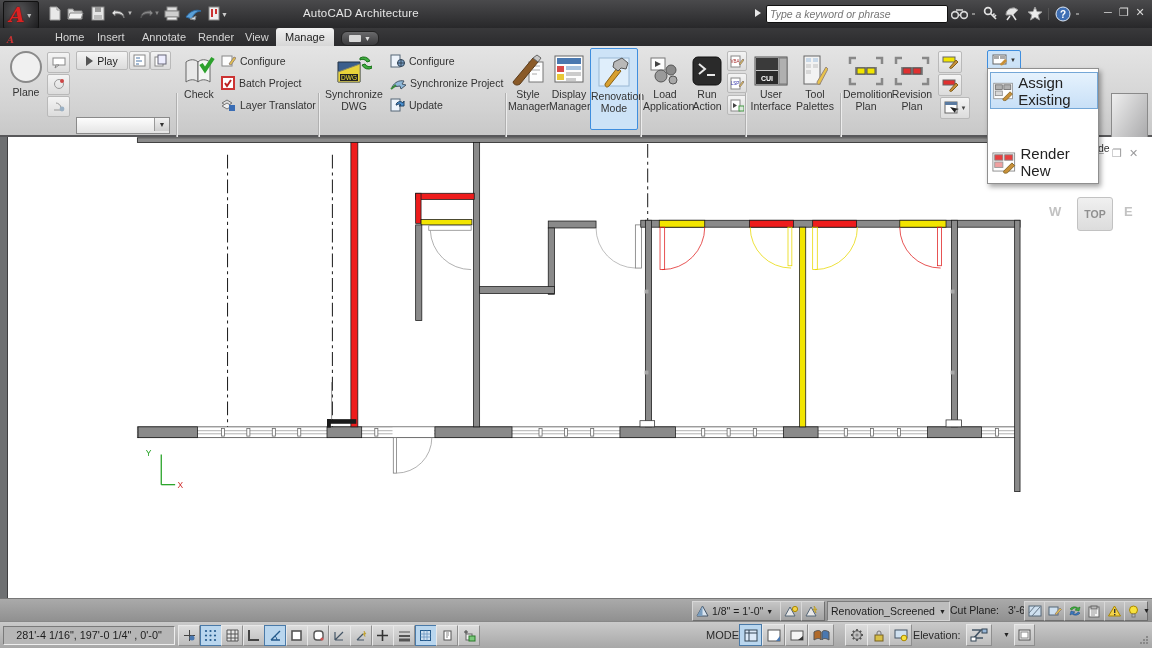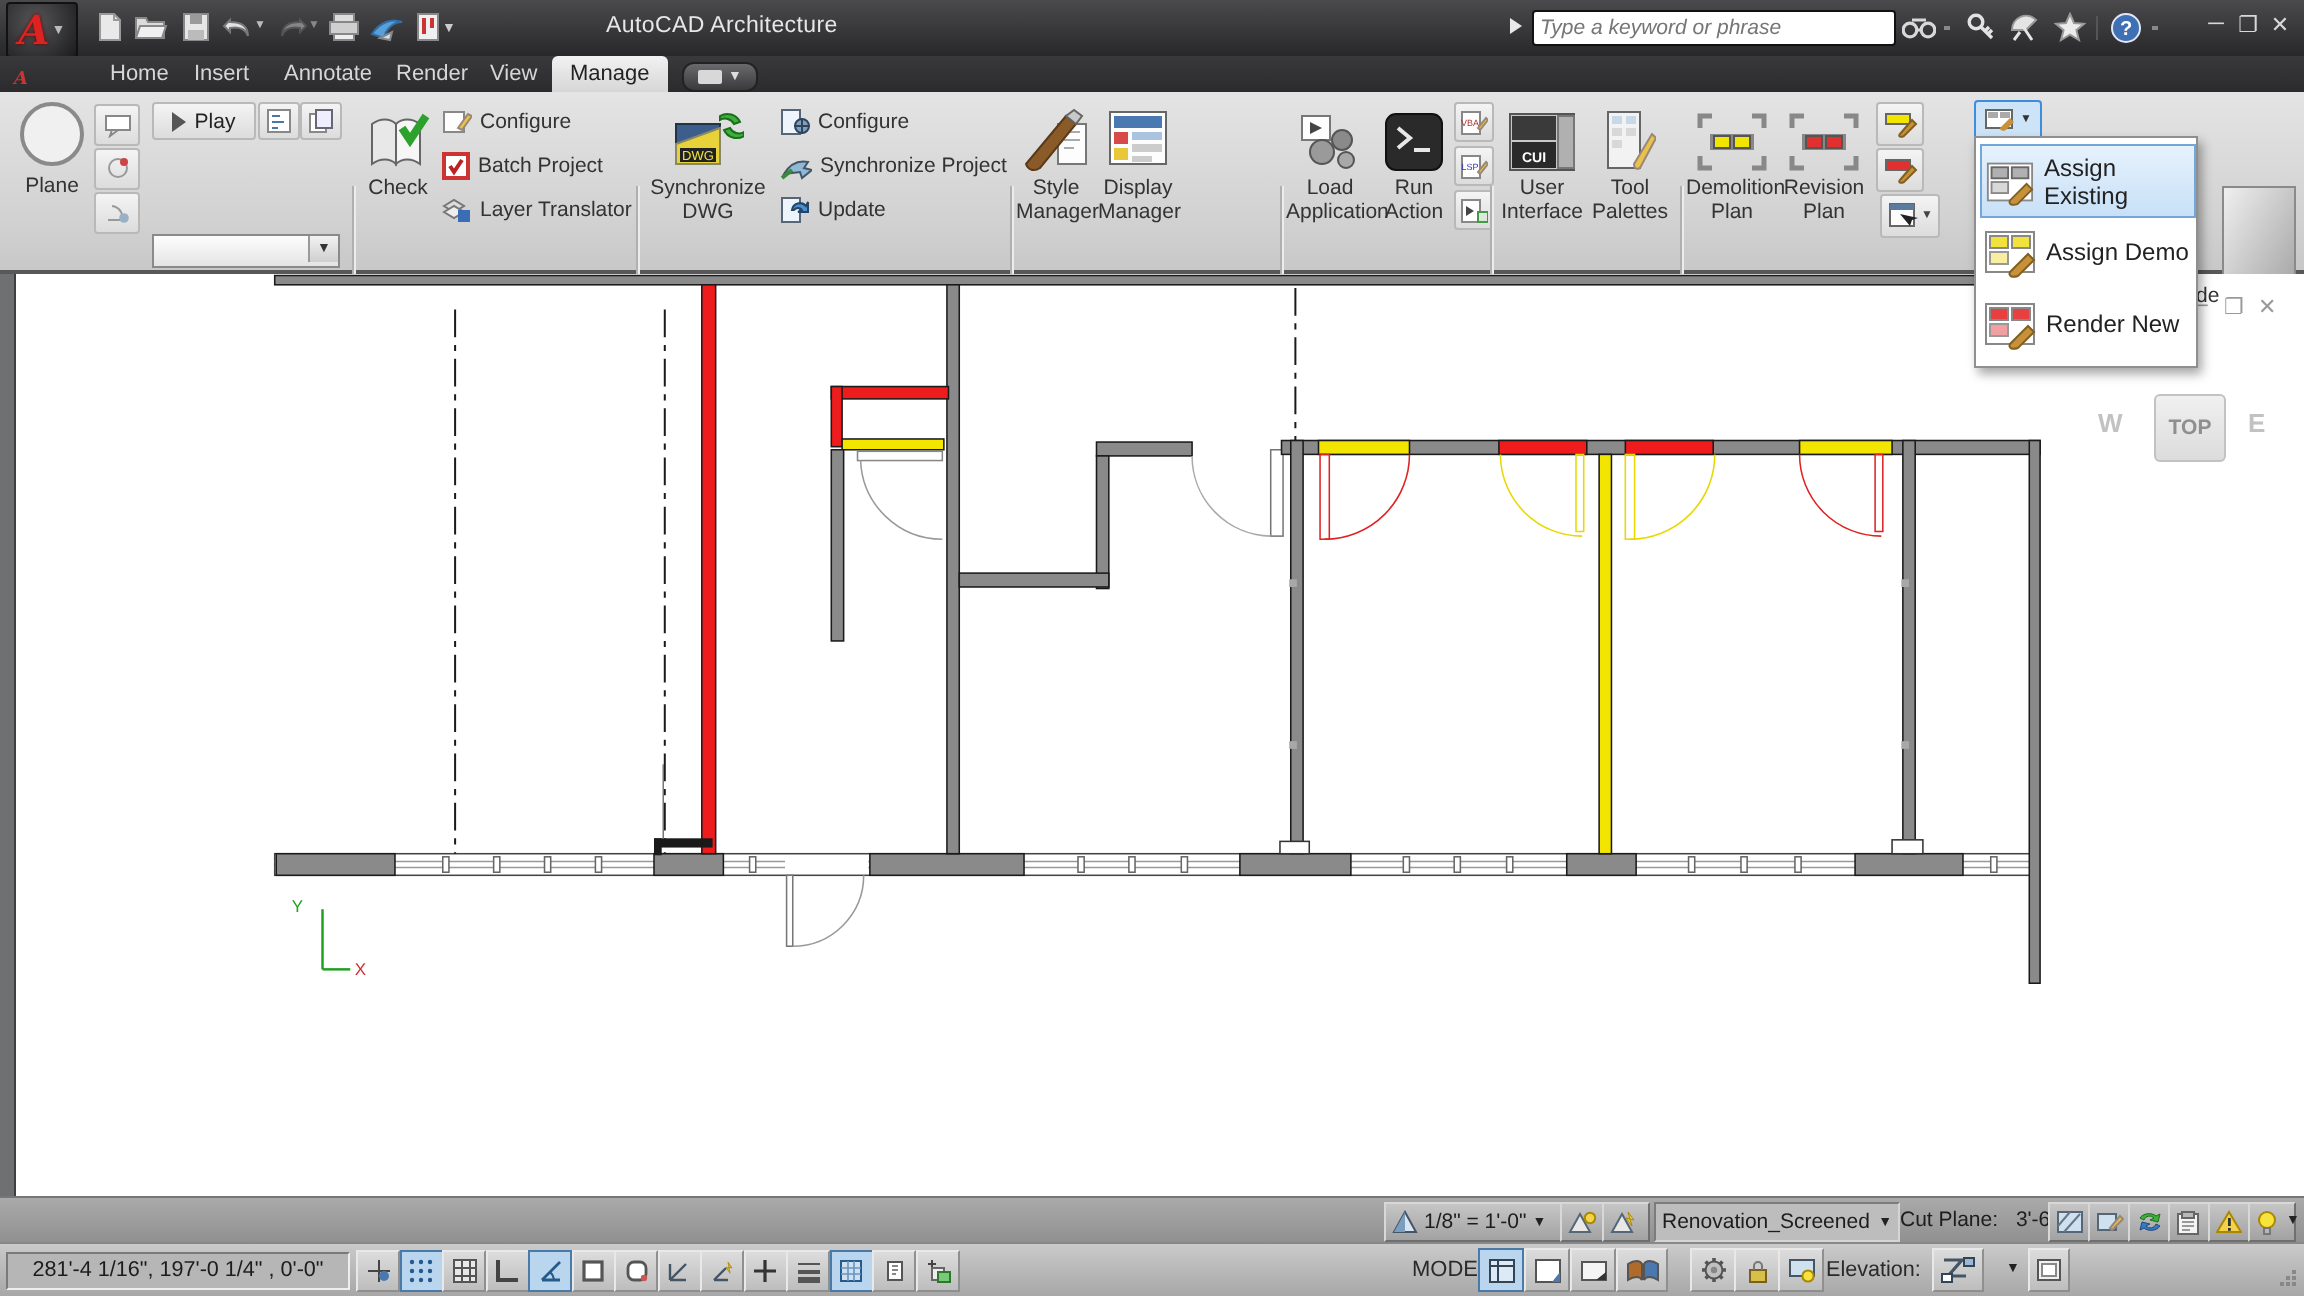--- a/index.html
+++ b/index.html
@@ -39,21 +39,21 @@
   .rowitem{display:flex;align-items:center;gap:4px;font-size:10.5px;color:#333;height:18px;}
   .smallbtn{border:1px solid #b9b9b9;border-radius:2px;background:linear-gradient(#f4f4f4,#dcdcdc);display:flex;align-items:center;justify-content:center;}
   .hl{border:1px solid #3f8ede !important;background:#cde3f7 !important;}
   #combo{left:76px;top:71px;width:92px;height:15px;background:linear-gradient(#fdfdfd,#e4e4e4);border:1px solid #8a8a8a;}
   #combo .dd{position:absolute;right:0;top:0;width:14px;height:13px;border-left:1px solid #9a9a9a;background:linear-gradient(#f2f2f2,#cfcfcf);text-align:center;font-size:7px;line-height:13px;color:#333;}
 
   
   #assign-menu{left:987px;top:68px;width:110px;height:114px;background:#fff;border:1px solid #8f8f8f;box-shadow:2px 3px 5px rgba(0,0,0,.35);z-index:50;}
   .am-item{position:absolute;left:2px;width:104px;height:35px;display:flex;align-items:center;gap:5px;padding-left:2px;}
   .am-item.sel{background:linear-gradient(#e6f2fd,#c8e0f7);border:1px solid #74a7d7;}
-  .am-label{font-size:12px;color:#222;}
+  .am-label{font-size:15px;color:#222;}
   #redx{left:1044px;top:50px;z-index:5;}
   #close-frag{left:1098px;top:96px;font-size:10.5px;color:#333;z-index:4;}
   #grad-block{left:1111px;top:47px;width:35px;height:86px;background:linear-gradient(120deg,#efefef,#8e8e90);border:1px solid #8a8a8a;}
 
   
   #canvas{left:0;top:137px;width:1152px;height:461px;background:#fff;}
   #canvas-frame{left:0;top:0;width:7px;height:461px;background:#6e7072;border-right:1px solid #3f3f41;}
   #vc-top{left:1077px;top:60px;width:34px;height:32px;background:linear-gradient(#f0f0f0,#dcdcdc);border:1px solid #c2c2c2;border-radius:3px;color:#8f8f8f;font-weight:bold;font-size:10.5px;text-align:center;line-height:32px;}
   .vc-letter{color:#c2c2c2;font-weight:bold;font-size:13px;}
   .dwgbtn{color:#9a9a9c;font-size:11px;font-weight:bold;}
@@ -331,20 +331,30 @@
             <rect x="2" y="2" width="28" height="26" fill="#fdfdfd" stroke="#666"></rect>
             <rect x="4" y="4" width="24" height="6" fill="#4a78b0"></rect>
             <rect x="4" y="12" width="7" height="6" fill="#d84a4a"></rect>
             <rect x="4" y="20" width="7" height="6" fill="#e8c838"></rect>
             <rect x="13" y="12" width="15" height="4" fill="#aac4e0"></rect>
             <rect x="13" y="18" width="15" height="4" fill="#ccc"></rect>
             <rect x="13" y="24" width="10" height="3" fill="#ccc"></rect>
           </svg>
         </div>
       <div>Display Manager</div>
+    </div>
+    <div class="abs bigbtn hl" style="left:590px;top:2px;width:46px;height:80px;border-radius:2px">
+      <div class="ic" style="margin-top:3px">
+          <svg width="34" height="32" viewBox="0 0 34 32">
+            <rect x="2" y="2" width="30" height="28" fill="#dfeefb" stroke="#9ab8d4"></rect>
+            <path d="M8 28 20 12l4 3L12 30c-2 2-4 1-4-2z" fill="#d8a030" stroke="#8a6010"></path>
+            <path d="M17 6l8-4 6 5-2 6-5-1-3 3-5-4z" fill="#b8b8b8" stroke="#555"></path>
+          </svg>
+        </div>
+      <div>Renovation Mode</div>
     </div>
     <div class="abs plabel arrow" style="left:506px;width:134px">Style &amp; Display</div>
     <div class="abs psep" style="left:640px"></div>
 
     <div class="abs bigbtn" style="left:643px;top:4px;width:44px">
       <div class="ic">
           <svg width="32" height="30" viewBox="0 0 32 30">
             <rect x="2" y="2" width="14" height="12" fill="#fdfdfd" stroke="#777"></rect>
             <path d="M6 5l6 3-6 3z" fill="#444"></path>
             <circle cx="12" cy="20" r="6" fill="#9a9a9a" stroke="#555"></circle>
@@ -604,30 +614,20 @@
     <div class="am-item sel" style="top:3px">
       <svg width="26" height="26" viewBox="0 0 26 26">
           <rect x="1" y="3" width="24" height="20" fill="#fff" stroke="#888"></rect>
           <rect x="3" y="5" width="9" height="6" fill="#b0b0b0" stroke="#666"></rect>
           <rect x="14" y="5" width="9" height="6" fill="#b0b0b0" stroke="#666"></rect>
           <rect x="3" y="13" width="9" height="6" fill="#d8d8d8" stroke="#888"></rect>
           <path d="M13 23l9-9 3 3-8 8c-3 1-5 0-4-2z" fill="#c89038" stroke="#806020"></path>
         </svg>
       <span class="am-label">Assign Existing</span>
     </div>
-    <div class="am-item" style="top:39px">
-      <svg width="26" height="26" viewBox="0 0 26 26">
-          <rect x="1" y="3" width="24" height="20" fill="#fff" stroke="#888"></rect>
-          <rect x="3" y="5" width="9" height="6" fill="#f2e23c" stroke="#888"></rect>
-          <rect x="14" y="5" width="9" height="6" fill="#f2e23c" stroke="#888"></rect>
-          <rect x="3" y="13" width="9" height="6" fill="#f8eea0" stroke="#999"></rect>
-          <path d="M13 23l9-9 3 3-8 8c-3 1-5 0-4-2z" fill="#c89038" stroke="#806020"></path>
-        </svg>
-      <span class="am-label">Assign Demo</span>
-    </div>
     <div class="am-item" style="top:75px">
       <svg width="26" height="26" viewBox="0 0 26 26">
           <rect x="1" y="3" width="24" height="20" fill="#fff" stroke="#888"></rect>
           <rect x="3" y="5" width="9" height="6" fill="#e84040" stroke="#888"></rect>
           <rect x="14" y="5" width="9" height="6" fill="#e84040" stroke="#888"></rect>
           <rect x="3" y="13" width="9" height="6" fill="#f0a0a0" stroke="#999"></rect>
           <path d="M13 23l9-9 3 3-8 8c-3 1-5 0-4-2z" fill="#c89038" stroke="#806020"></path>
         </svg>
       <span class="am-label">Render New</span>
     </div>

